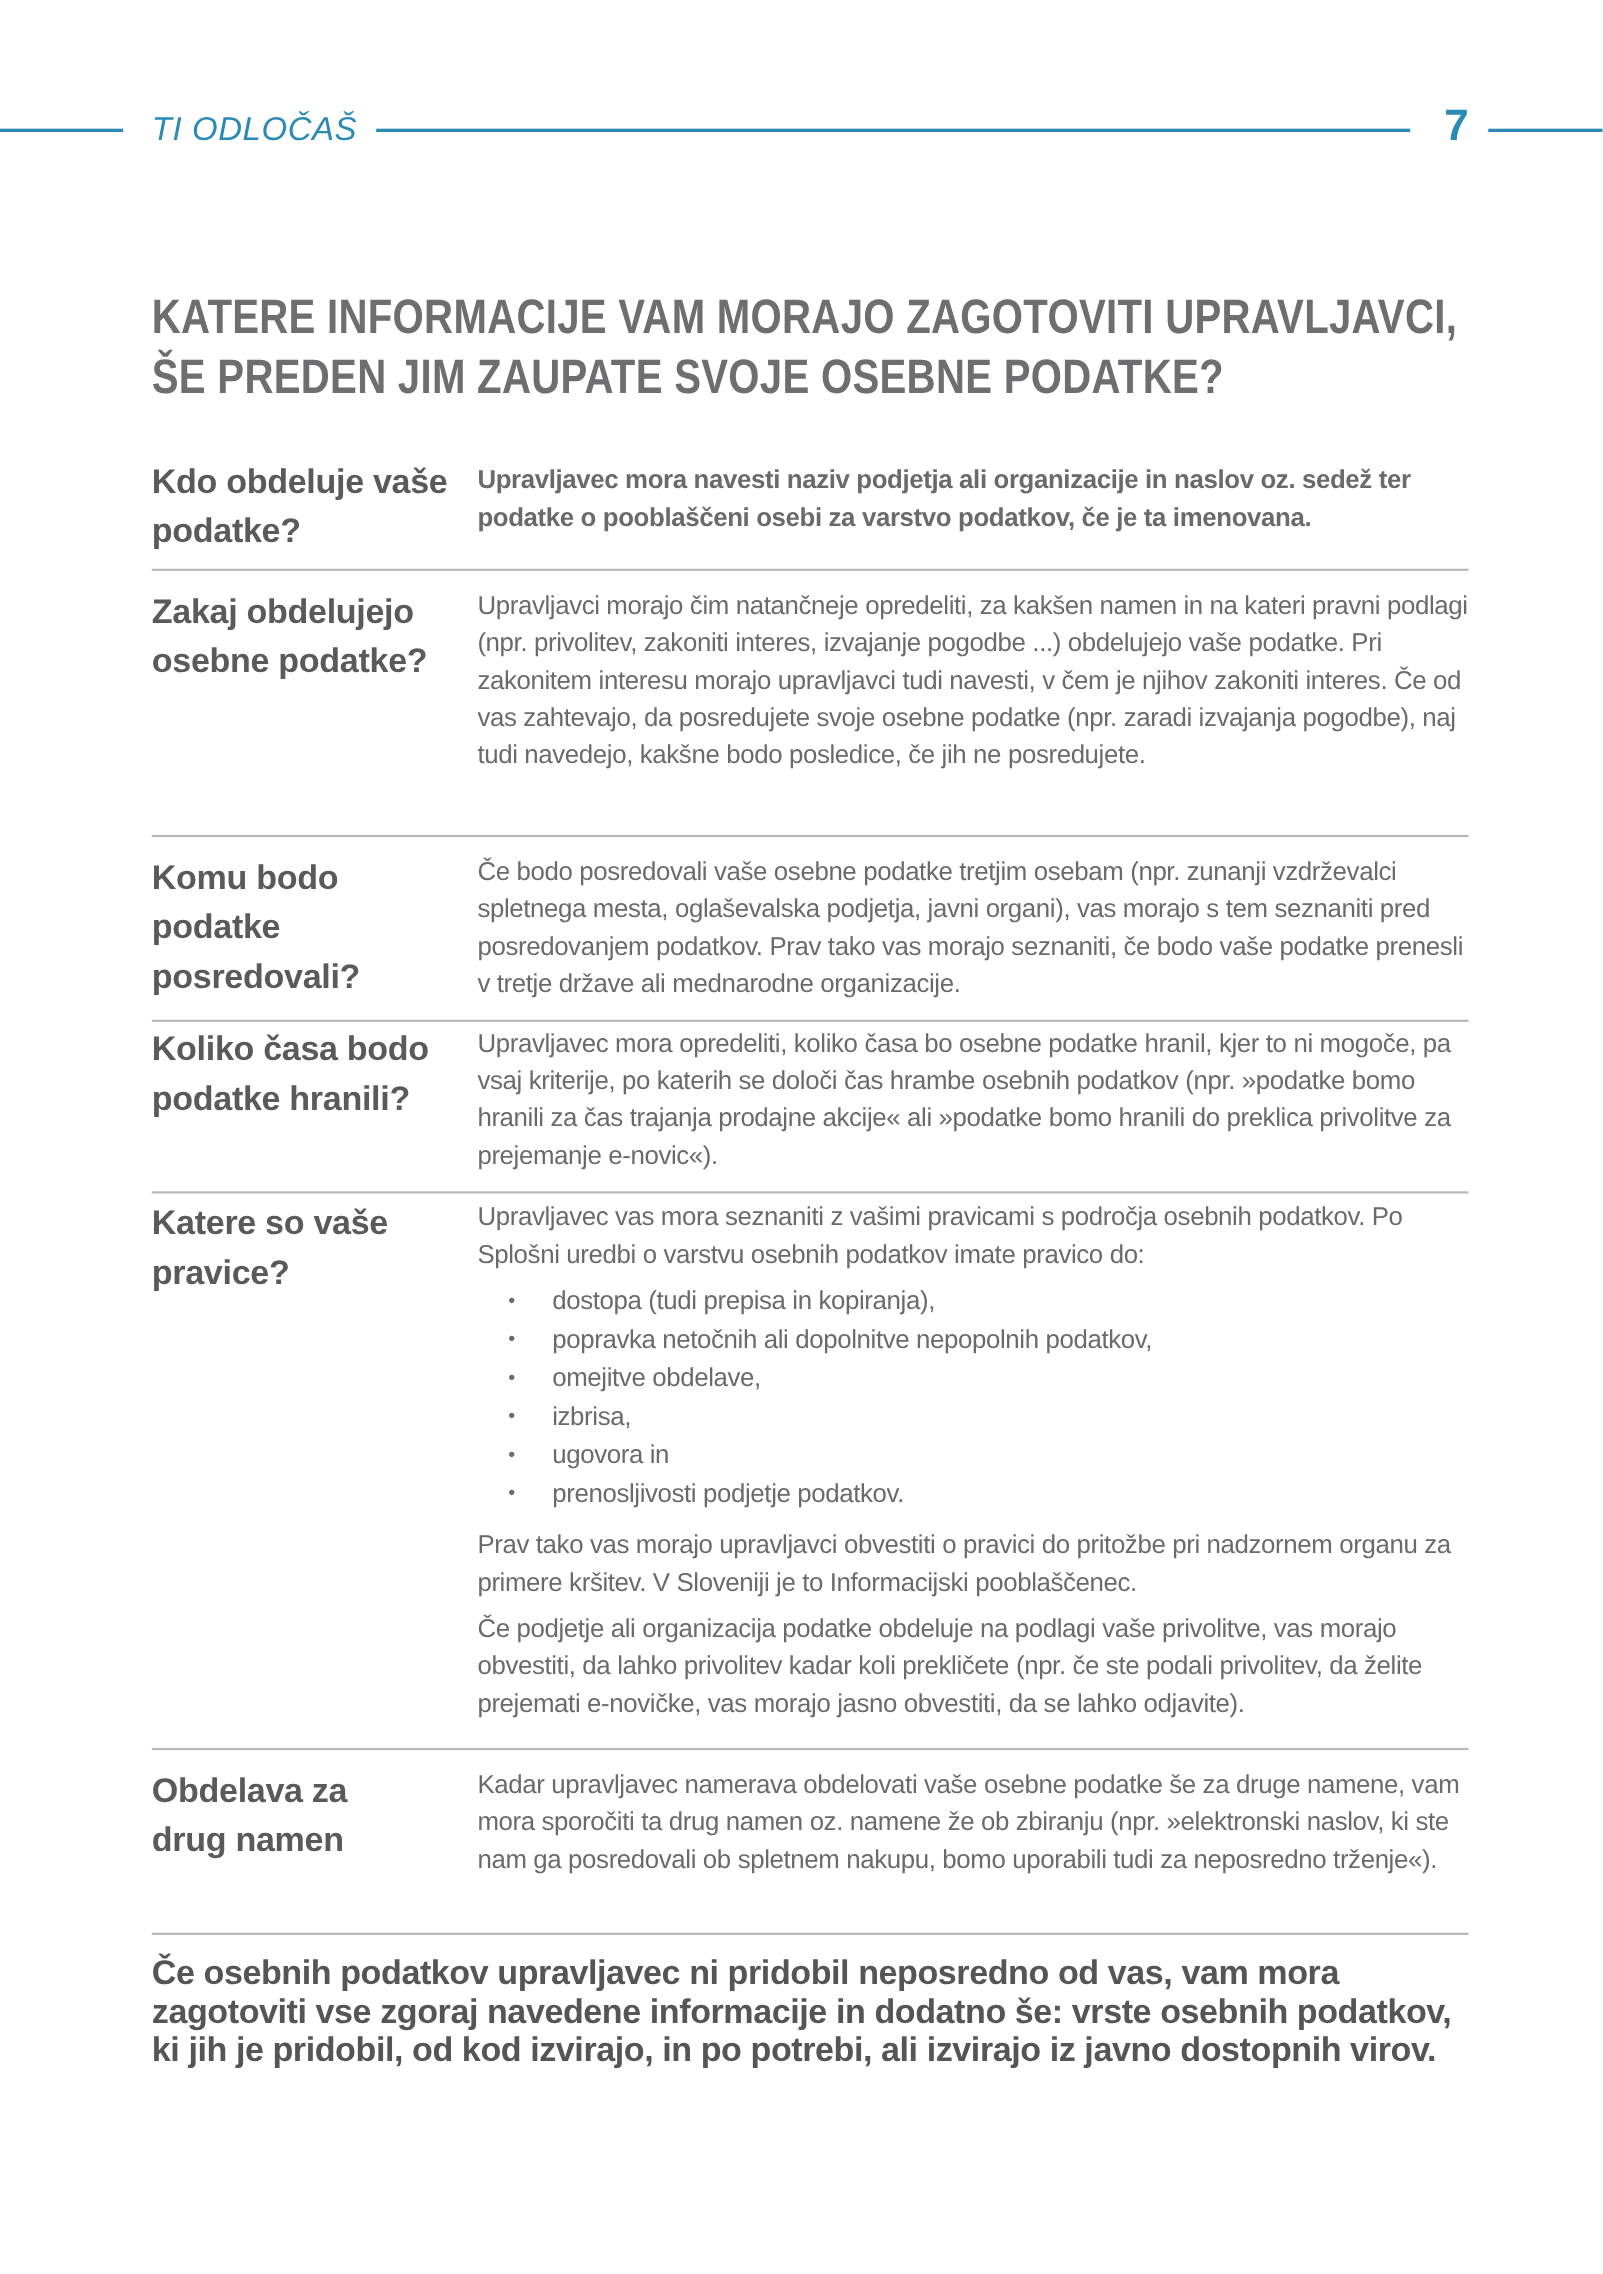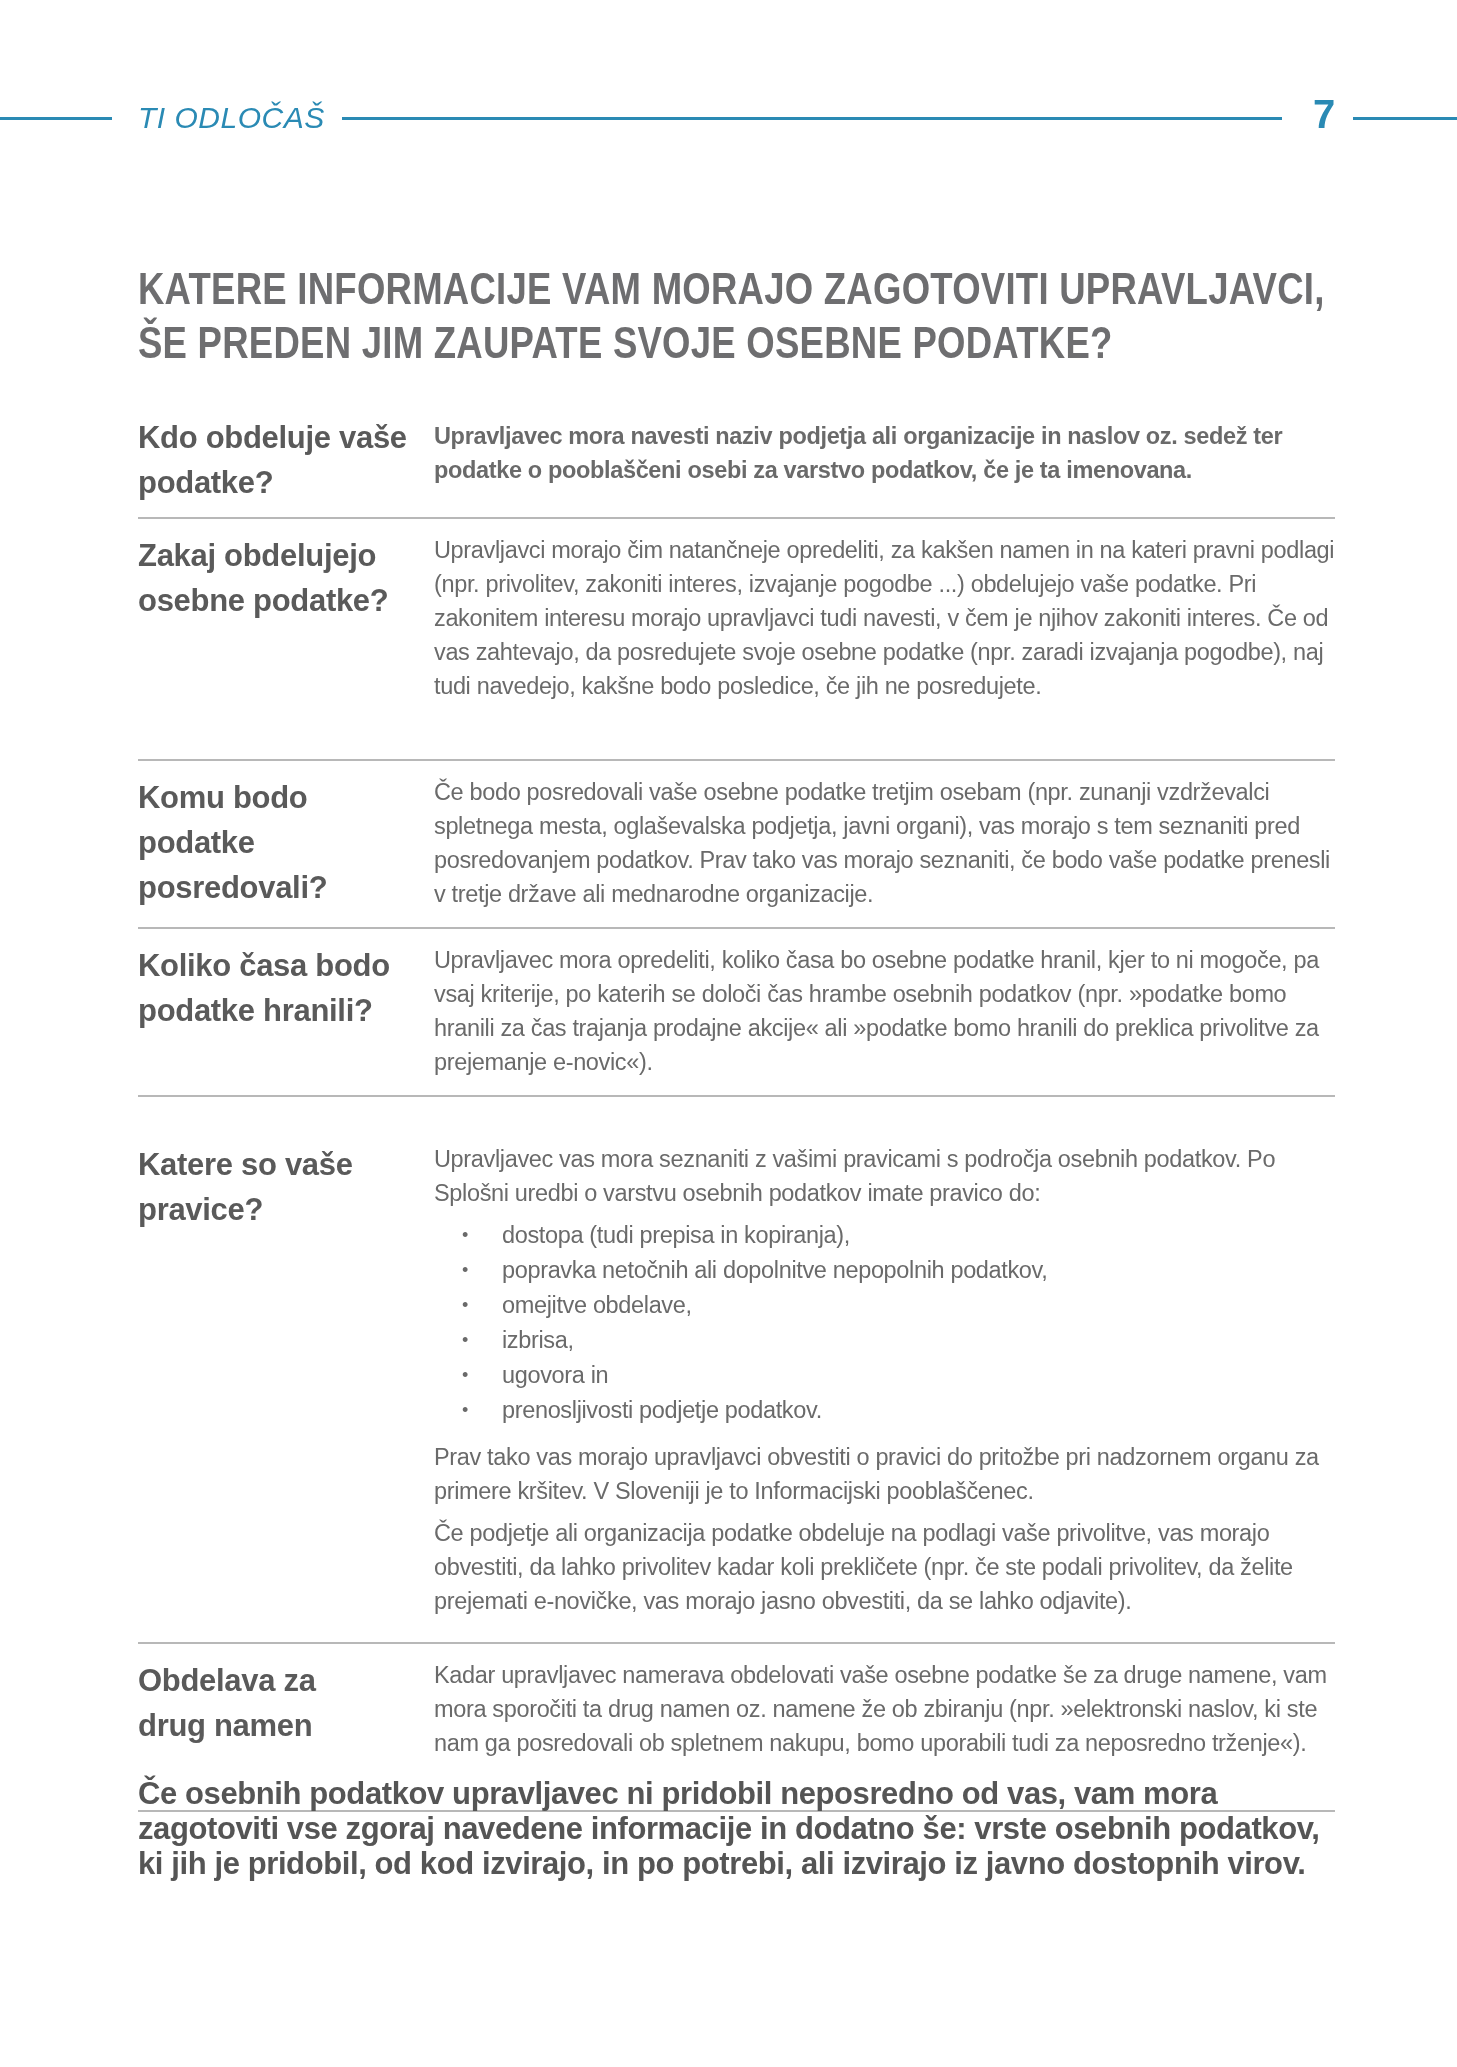--- a/index.html
+++ b/index.html
@@ -84,28 +84,28 @@
     </div>
   </div>
 
   <div class="row" style="padding-top:14px; height:142px;">
     <div class="row-label" style="width:240px;">Komu bodo podatke posredovali?</div>
     <div class="row-content" style="padding-left:56px;">
       <p>Če bodo posredovali vaše osebne podatke tretjim osebam (npr. zunanji vzdrževalci spletnega mesta, oglaševalska podjetja, javni organi), vas morajo s tem seznaniti pred posredovanjem podatkov. Prav tako vas morajo seznaniti, če bodo vaše podatke prenesli v tretje države ali mednarodne organizacije.</p>
     </div>
   </div>
 
-  <div class="row" style="padding-top:14px; height:142px;">
+  <div class="row" style="padding-top:2px; height:142px;">
     <div class="row-label" style="width:270px;">Koliko časa bodo podatke hranili?</div>
     <div class="row-content" style="padding-left:26px;">
       <p>Upravljavec mora opredeliti, koliko časa bo osebne podatke hranil, kjer to ni mogoče, pa vsaj kriterije, po katerih se določi čas hrambe osebnih podatkov (npr. »podatke bomo hranili za čas trajanja prodajne akcije« ali »podatke bomo hranili do preklica privolitve za prejemanje e-novic«).</p>
     </div>
   </div>
 
-  <div class="row" style="padding-top:4px; height:490px;margin-top:41px;">
+  <div class="row" style="padding-top:4px; height:490px;">
     <div class="row-label" style="width:240px;">Katere so vaše pravice?</div>
     <div class="row-content" style="padding-left:56px;">
       <p>Upravljavec vas mora seznaniti z vašimi pravicami s področja osebnih podatkov. Po Splošni uredbi o varstvu osebnih podatkov imate pravico do:</p>
       <ul class="bullets">
         <li>dostopa (tudi prepisa in kopiranja),</li>
         <li>popravka netočnih ali dopolnitve nepopolnih podatkov,</li>
         <li>omejitve obdelave,</li>
         <li>izbrisa,</li>
         <li>ugovora in</li>
         <li>prenosljivosti podjetje podatkov.</li>

